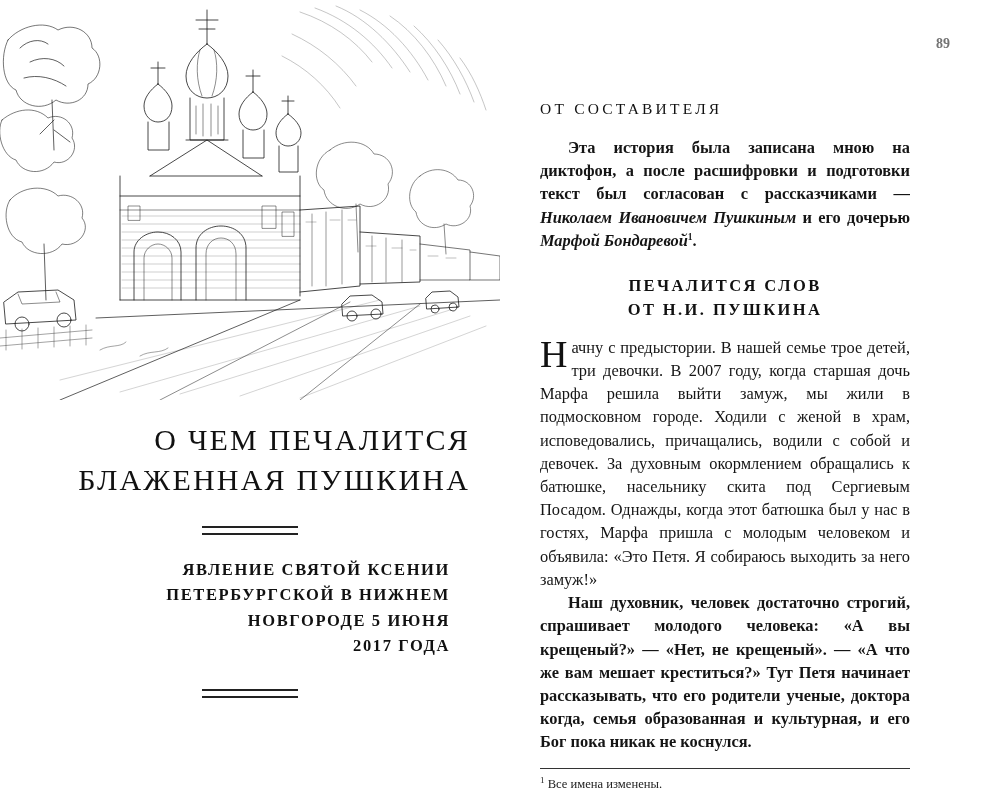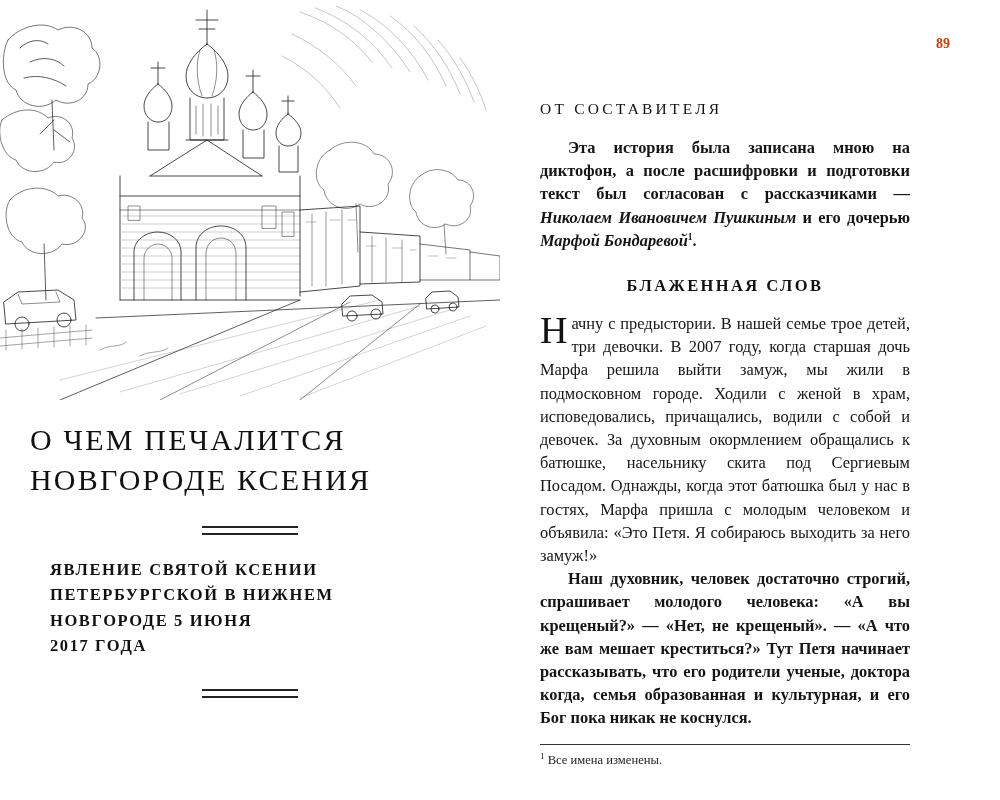--- a/index.html
+++ b/index.html
@@ -29,21 +29,21 @@
     left: 0; top: 0;
     width: 500px; height: 400px;
     overflow: hidden;
   }
   .illustration svg { display: block; }
 
   .left-text {
     position: absolute;
     left: 0; top: 420px;
     width: 500px;
-    text-align: left;
+    text-align: right;
   }
 
   .book-title {
     font-family: "Liberation Serif", serif;
     font-size: 30px;
     letter-spacing: 2.2px;
     line-height: 1.33;
     color: #111;
     margin: 0 auto;
     width: 440px;
@@ -85,21 +85,21 @@
     width: 500px; height: 800px;
   }
 
   .folio {
     position: absolute;
     right: 50px;
     top: 36px;
     font-family: "Liberation Serif", serif;
     font-weight: bold;
     font-size: 14px;
-    color: #c2410c;
+    color: #737373;
   }
 
   .column {
     position: absolute;
     left: 40px;
     top: 100px;
     width: 370px;
   }
 
   .sect-head {
@@ -307,21 +307,21 @@
             <path d="M140 356 C150 350 160 354 168 348"></path>
           </g>
 
         </g>
       </svg>
     </div>
 
     <div class="left-text">
       <div class="book-title">
         <div>О ЧЕМ ПЕЧАЛИТСЯ</div>
-        <div>НОВГОРОДЕ КСЕНИЯ</div>
+        <div>БЛАЖЕННАЯ ПУШКИНА</div>
       </div>
 
       <div class="rule"></div>
 
       <div class="subtitle">
         <div>ЯВЛЕНИЕ СВЯТОЙ КСЕНИИ</div>
         <div>ПЕТЕРБУРГСКОЙ В НИЖНЕМ</div>
         <div>НОВГОРОДЕ 5 ИЮНЯ</div>
         <div>2017 ГОДА</div>
       </div>
@@ -334,21 +334,22 @@
 
     <div class="folio">89</div>
 
     <div class="column">
 
       <div class="sect-head">ОТ СОСТАВИТЕЛЯ</div>
 
       <p class="body"><span>Эта история была записана мною на диктофон, а после расшифровки и подготовки текст был согласован с рассказчиками — </span><span class="italic">Николаем Ивановичем Пушкиным</span><span> и его дочерью </span><span class="italic">Марфой Бондаревой</span><sup class="ref">1</sup><span>.</span></p>
 
       <div class="sect-head2">
-        <div>БЛАЖЕННАЯ СЛОВ</div>
+        <div>ПЕЧАЛИТСЯ СЛОВ</div>
+        <div>ОТ Н.И. ПУШКИНА</div>
       </div>
 
       <p class="dropcap-para"><span class="dropcap">Н</span><span>ачну с предыстории. В нашей семье трое детей, три девочки. В 2007 году, когда старшая дочь Марфа решила выйти замуж, мы жили в подмосковном городе. Ходили с женой в храм, исповедовались, причащались, водили с собой и девочек. За духовным окормлением обращались к батюшке, насельнику скита под Сергиевым Посадом. Однажды, когда этот батюшка был у нас в гостях, Марфа пришла с молодым человеком и объявила: «Это Петя. Я собираюсь выходить за него замуж!»</span></p>
 
       <p class="body">Наш духовник, человек достаточно строгий, спрашивает молодого человека: «А вы крещеный?» — «Нет, не крещеный». — «А что же вам мешает креститься?» Тут Петя начинает рассказывать, что его родители ученые, доктора когда, семья образованная и культурная, и его Бог пока никак не коснулся.</p>
 
       <div class="footnote-rule"></div>
       <div class="footnote"><sup>1</sup><span> Все имена изменены.</span></div>
     </div>
   </div>

